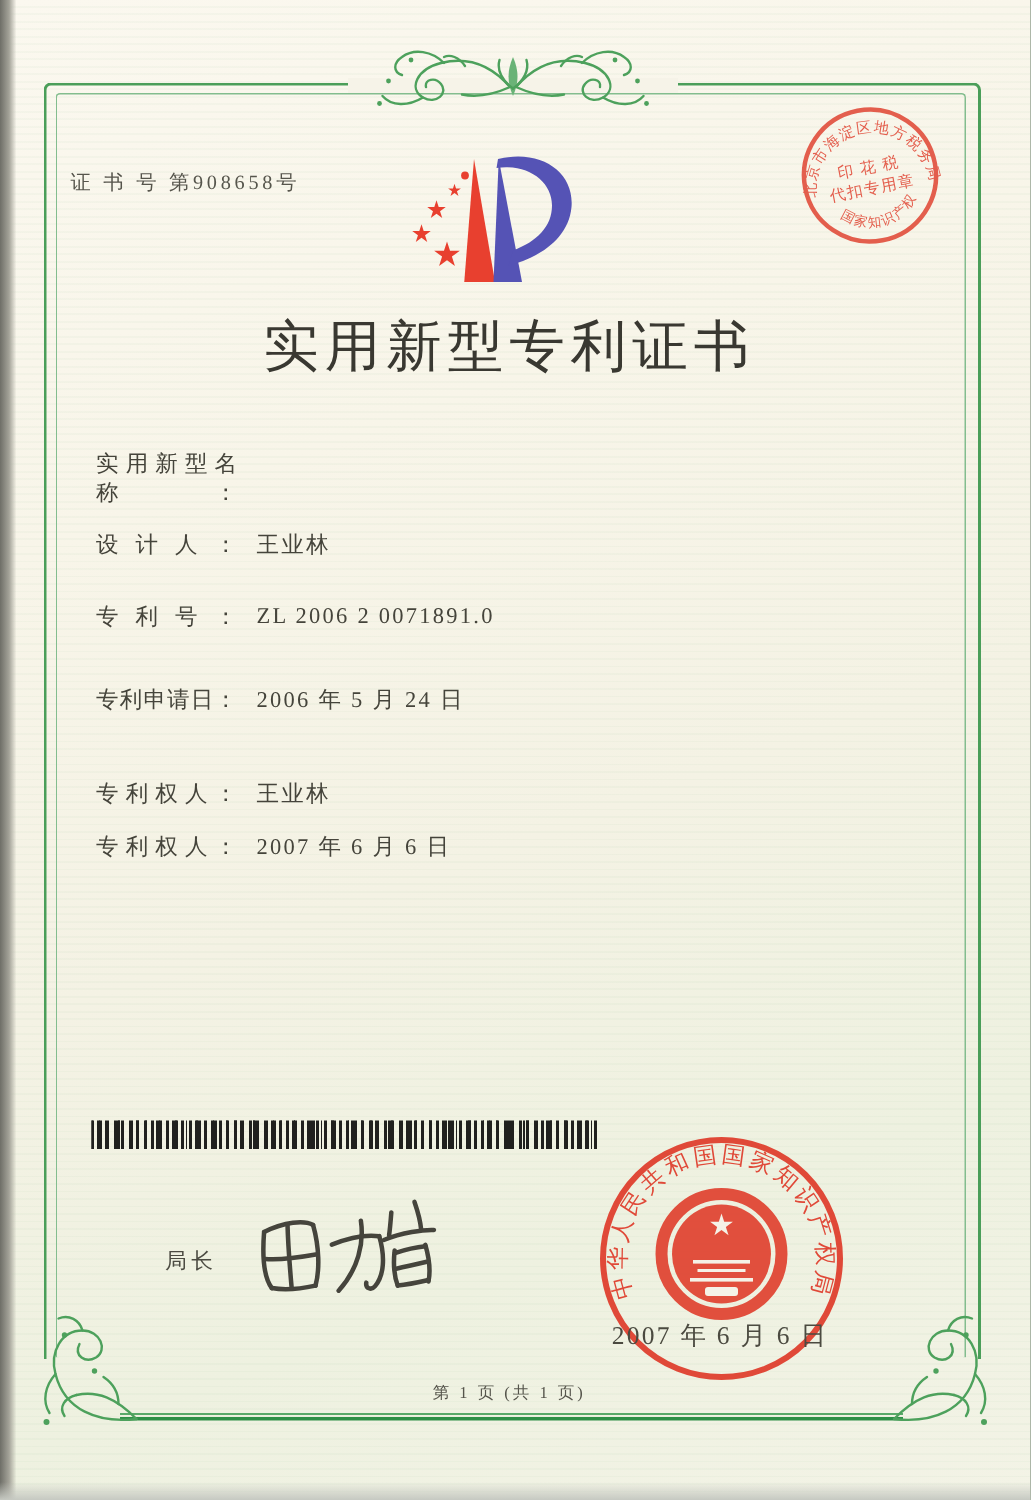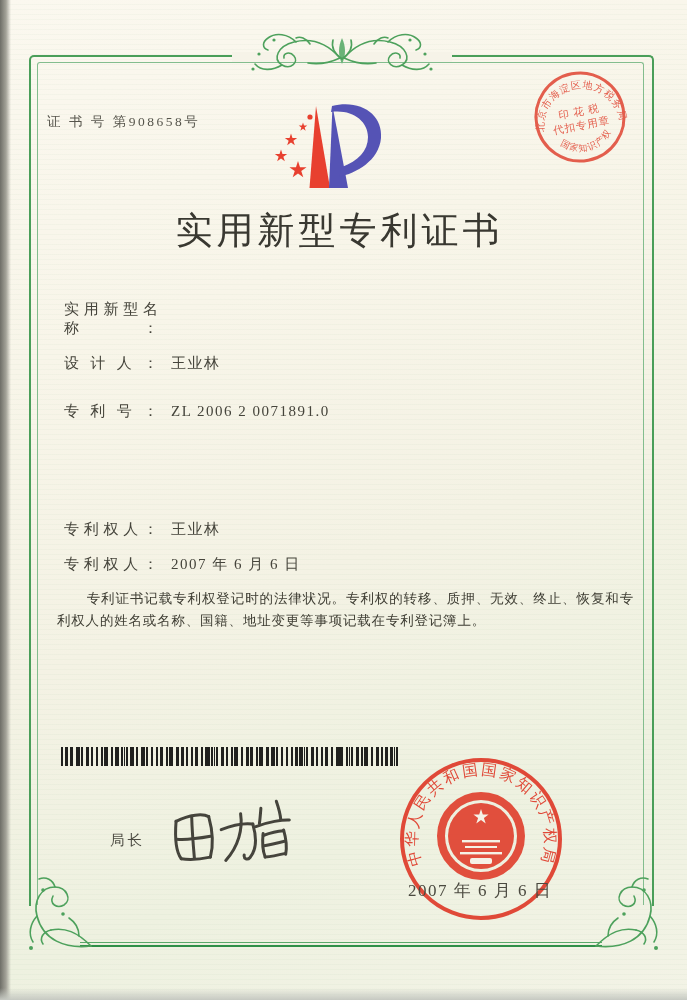--- a/index.html
+++ b/index.html
@@ -167,31 +167,34 @@
     <span class="field-label">实用新型名称：</span>
   </div>
   <div class="field-row r2">
     <span class="field-label">设计人：</span>
     <span class="field-value">王业林</span>
   </div>
   <div class="field-row r3">
     <span class="field-label">专利号：</span>
     <span class="field-value">ZL 2006 2 0071891.0</span>
   </div>
+  <div class="field-row r4">
+    <span class="field-label">专利申请日：</span>
+    <span class="field-value">2006 年 5 月 24 日</span>
+  </div>
   <div class="field-row r5">
     <span class="field-label">专利权人：</span>
     <span class="field-value">王业林</span>
   </div>
   <div class="field-row r6">
     <span class="field-label">专利权人：</span>
     <span class="field-value">2007 年 6 月 6 日</span>
   </div>
 
   <div class="body-text">
-    <p>专利证书记载专利权登记时的法律状况。专利权的转移、质押、无效、终止、恢复和专利权人的姓名或名称、国籍、地址变更等事项记载在专利登记簿上。</p>
   </div>
 
   <div class="barcode"></div>
 
   <div class="sig-label">局长</div>
   <svg class="signature" viewBox="0 0 135 85" aria-label="田力普">
     <path d="M13,20 C10,38 10,52 15,60"></path>
     <path d="M13,20 C28,14 42,14 48,18"></path>
     <path d="M48,18 C51,34 50,50 46,61"></path>
     <path d="M15,60 C26,63 38,62 46,61"></path>
@@ -228,16 +231,17 @@
         <use href="#starE" transform="translate(99,58) scale(3.4)"></use>
         <rect x="64" y="84" width="38" height="2.4"></rect>
         <rect x="67" y="90" width="32" height="2"></rect>
         <rect x="62" y="96" width="42" height="2.4"></rect>
         <rect x="72" y="102" width="22" height="6" rx="2"></rect>
       </g>
     </g>
   </svg>
   <div class="issue-date">2007 年 6 月 6 日</div>
 
+  <div class="footer">第 1 页 (共 1 页)</div>
 
   <div class="edge-left"></div>
   <div class="edge-bottom"></div>
 </div>
 
 </body></html>

